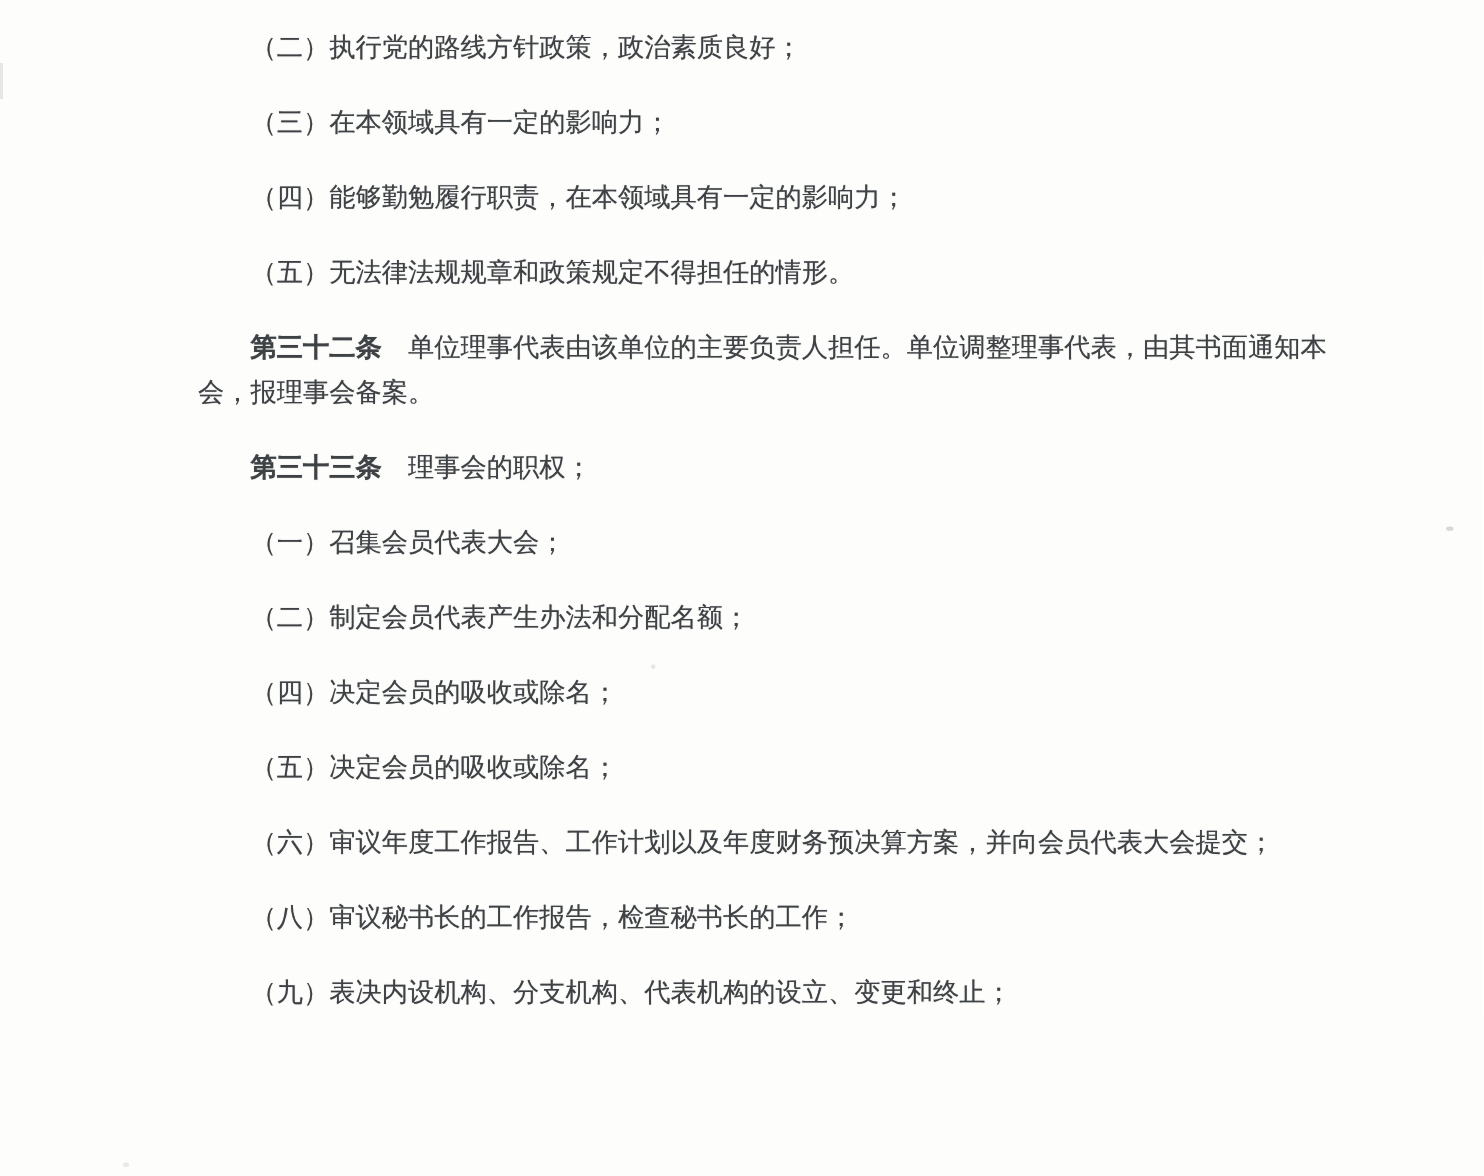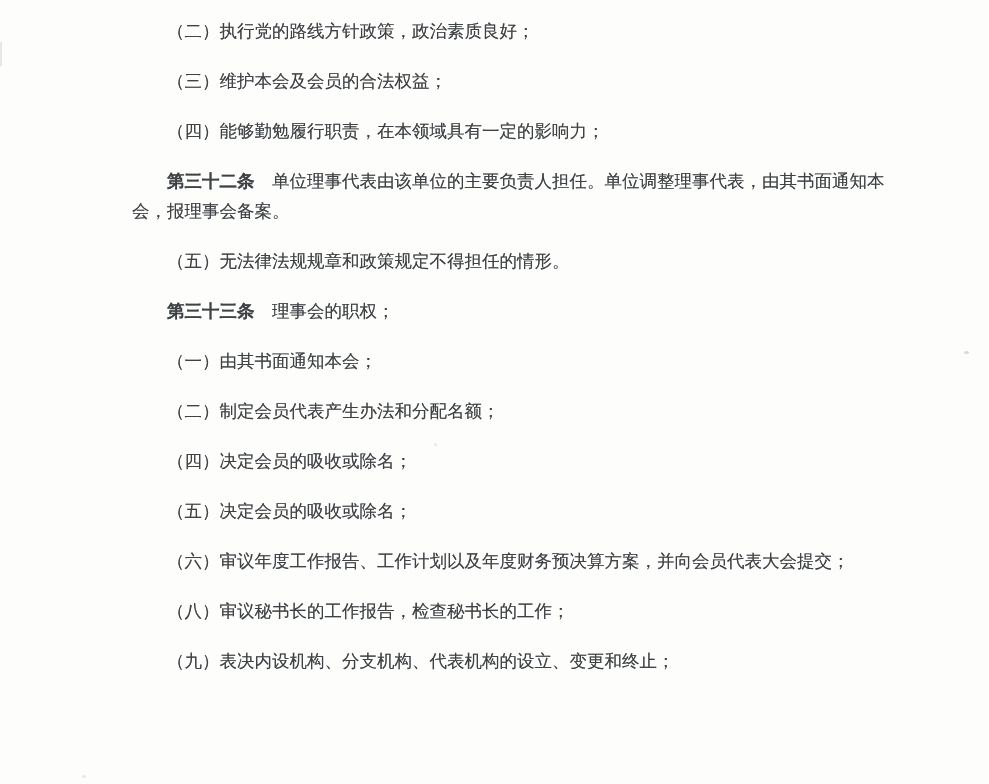--- a/index.html
+++ b/index.html
@@ -30,26 +30,26 @@
   .speck-bottom-left{left:82px;top:775px;width:4px;height:3px;opacity:.3;}
   .speck-mid{left:434px;top:443px;width:3px;height:3px;opacity:.32;}
   .edge-sliver{position:absolute;left:0;top:42px;width:2px;height:24px;background:#e4e4e0;opacity:.9;}
 </style>
 </head>
 <body>
 
 <div class="page" style="background: rgb(253, 253, 252); color: rgb(63, 66, 69);">
   <div class="content" id="paragraphs-root">
       <p class="para clause">（二）执行党的路线方针政策，政治素质良好；</p>
-      <p class="para clause">（三）维护本会及会员的合法权益；</p>
+      <p class="para clause">（三）在本领域具有一定的影响力；</p>
       <p class="para clause">（四）能够勤勉履行职责，在本领域具有一定的影响力；</p>
+      <p class="para clause">（五）无法律法规规章和政策规定不得担任的情形。</p>
       <p class="para article"><span class="article-label">第三十二条</span><span>　单位理事代表由该单位的主要负责人担任。单位调整理事代表，由其书面通知本会，报理事会备案。</span></p>
-      <p class="para clause">（五）无法律法规规章和政策规定不得担任的情形。</p>
       <p class="para article"><span class="article-label">第三十三条</span><span>　理事会的职权；</span></p>
-      <p class="para clause">（一）由其书面通知本会；</p>
+      <p class="para clause">（一）召集会员代表大会；</p>
       <p class="para clause">（二）制定会员代表产生办法和分配名额；</p>
       <p class="para clause">（四）决定会员的吸收或除名；</p>
       <p class="para clause">（五）决定会员的吸收或除名；</p>
       <p class="para clause">（六）审议年度工作报告、工作计划以及年度财务预决算方案，并向会员代表大会提交；</p>
       <p class="para clause">（八）审议秘书长的工作报告，检查秘书长的工作；</p>
       <p class="para clause">（九）表决内设机构、分支机构、代表机构的设立、变更和终止；</p>
     </div>
   <div class="edge-sliver"></div>
   <div class="speck speck-right"></div>
   <div class="speck speck-bottom-left"></div>

